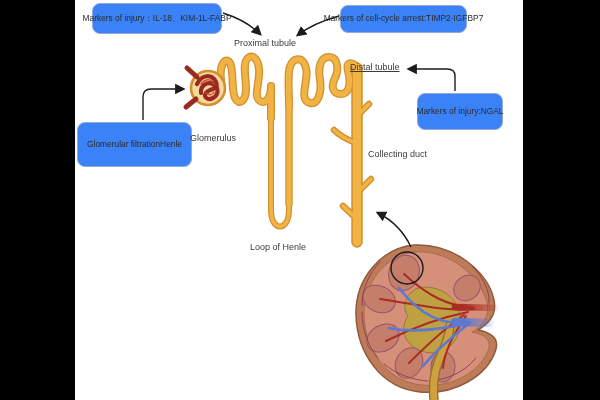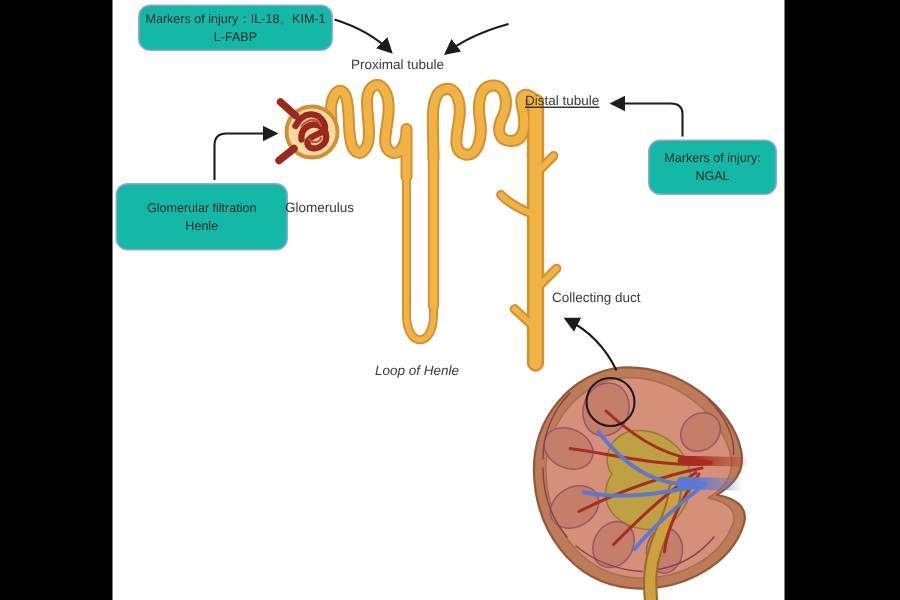--- a/index.html
+++ b/index.html
@@ -5,22 +5,22 @@
   html,body{margin:0;padding:0;}
   body{
     width:600px;height:400px;overflow:hidden;
     background:#000;
     font-family:"Liberation Sans", sans-serif;
   }
   .stage{position:relative;width:600px;height:400px;}
   svg.fig{position:absolute;left:0;top:0;display:block;}
   .callout{
     position:absolute;box-sizing:border-box;
-    background:#14b8a6;border:1.4px solid #93a9d4;border-radius:8px;
-    display:flex;flex-direction:column;align-items:center;justify-content:center;
+    background:#3b82f6;border:1.4px solid #93a9d4;border-radius:8px;
+    display:flex;flex-direction:row;align-items:center;justify-content:center;
     color:#2b2b2b;font-size:8.4px;line-height:1.32;text-align:center;
     padding:1px 2px;
   }
   .callout .ln{white-space:nowrap;}
   .lbl{
     position:absolute;color:#3b3b3b;font-size:9px;white-space:nowrap;
   }
 </style>
 </head>
 <body>
@@ -148,30 +148,34 @@
       <path d="M455 91 L455 76 Q455 69 447 69 L409 69" marker-end="url(#ah)"></path>
       <path d="M411 247 Q400 224 378 213" marker-end="url(#ah)"></path>
     </g>
   </svg>
 
   <div class="callout" style="left:92px;top:3px;width:130px;height:31px;">
     <div class="ln">Markers of injury：IL-18、KIM-1</div>
     <div class="ln">L-FABP</div>
   </div>
 
+  <div class="callout" style="left:340px;top:5px;width:127px;height:28px;">
+    <div class="ln">Markers of cell-cycle arrest:</div>
+    <div class="ln">TIMP2·IGFBP7</div>
+  </div>
 
   <div class="callout" style="left:77px;top:122px;width:115px;height:45px;">
     <div class="ln">Glomerular filtration</div>
     <div class="ln">Henle</div>
   </div>
 
-  <div class="callout" style="left:432px;top:93px;width:86px;height:37px;">
+  <div class="callout" style="left:417px;top:93px;width:86px;height:37px;">
     <div class="ln">Markers of injury:</div>
     <div class="ln">NGAL</div>
   </div>
 
   <div class="lbl" style="left:234px;top:38px;">Proximal tubule</div>
   <div class="lbl" style="left:350px;top:62px;text-decoration:underline;">Distal tubule</div>
   <div class="lbl" style="left:190px;top:106px;margin-top:27px;">Glomerulus</div>
-  <div class="lbl" style="left:368px;top:149px;margin-top:44px;">Collecting duct</div>
-  <div class="lbl" style="left:250px;top:242px;font-style:italic;">Loop of Henle</div>
+  <div class="lbl" style="left:368px;top:149px;">Collecting duct</div>
+  <div class="lbl" style="left:250px;top:242px;">Loop of Henle</div>
 
 </div>
 
 </body></html>

